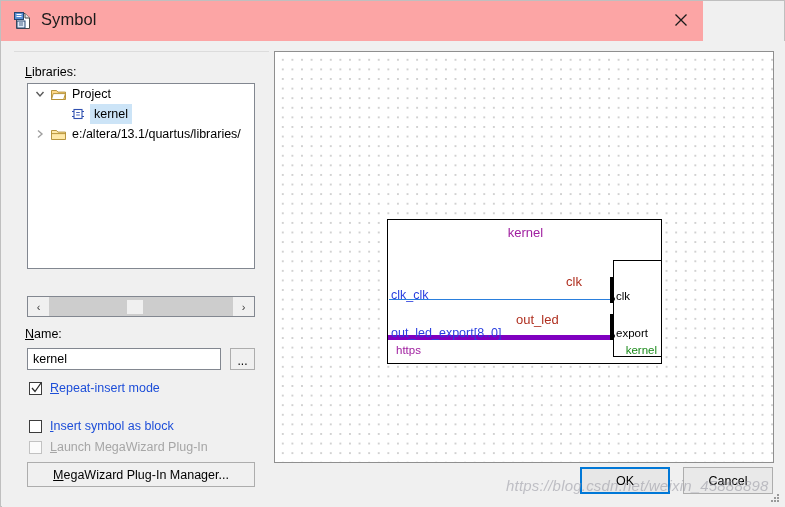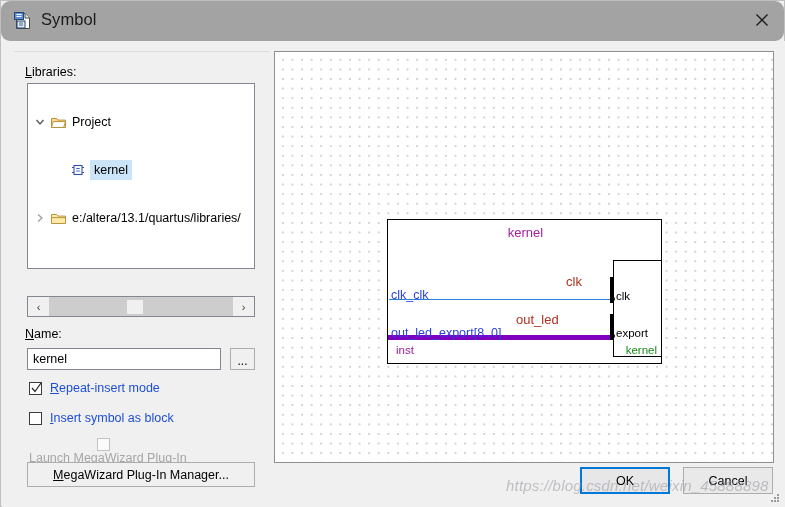--- a/index.html
+++ b/index.html
@@ -24,25 +24,24 @@
     width: 785px; height: 507px;
     background: #f0f0f0;
     box-sizing: border-box;
     border: 1px solid #bfbfbf;
   }
 
   
   #titlebar {
     position: absolute;
     left: 0; top: 0;
-    width: 783px;
+    width: 702px;
     height: 40px;
-    background: #a3a3a3;
-    box-sizing: border-box;
-    border-radius: 9px;
+    background: #fca5a5;
+    box-sizing: border-box;
   }
   #title-icon {
     position: absolute;
     left: 12px; top: 10px;
     width: 20px; height: 20px;
   }
   #title-text {
     position: absolute;
     left: 40px; top: 9px;
     font-size: 16.5px;
@@ -97,21 +96,20 @@
     border: 1px solid #828790;
     box-sizing: border-box;
     overflow: hidden;
   }
   .tree-row {
     position: relative;
     height: 20px;
     line-height: 20px;
     white-space: nowrap;
     font-size: 12.5px;
-    margin-top: 28px;
   }
   .tw-arrow {
     position: absolute;
     width: 16px; height: 20px;
     display: flex; align-items: center; justify-content: center;
     color: #606060;
     cursor: pointer;
   }
   .tw-icon {
     position: absolute;
@@ -218,22 +216,22 @@
   }
   .cb-check {
     position: absolute;
     left: 1px; top: -2px;
     width: 11px; height: 13px;
   }
   .cb-label { font-size: 12.5px; color: #1d4ed8; }
   .cb-label.disabled { color: #a6a6a6; }
 
   #cb-repeat { top: 338px; }
-  #cb-block  { top: 368px; }
-  #cb-wizard { top: 397px; flex-direction: column; }
+  #cb-block  { top: 376px; }
+  #cb-wizard { top: 397px; }
 
   #megawizard-button {
     position: absolute;
     left: 25px; top: 421px;
     width: 228px; height: 25px;
     background: #f0f0f0;
     border: 1px solid #adadad;
     box-sizing: border-box;
     font-family: "Liberation Sans", sans-serif;
     font-size: 12.5px;
@@ -541,21 +539,21 @@
         <div class="port-stub" id="stub-exp"></div>
 
         <div id="sym-inner"></div>
 
         <div class="port-dot" id="dot-clk"></div>
         <div class="port-dot" id="dot-exp"></div>
 
         <div class="inner-lbl" id="in-clk">clk</div>
         <div class="inner-lbl" id="in-exp">export</div>
 
-        <div id="sym-inst">inst</div>
+        <div id="sym-inst">https</div>
         <div id="sym-entity">kernel</div>
       </div>
 
     </div>
 
     <div id="ok-button">OK</div>
     <div id="cancel-button">Cancel</div>
 
     <div id="resize-grip">
       <svg width="12" height="12" viewBox="0 0 12 12">

